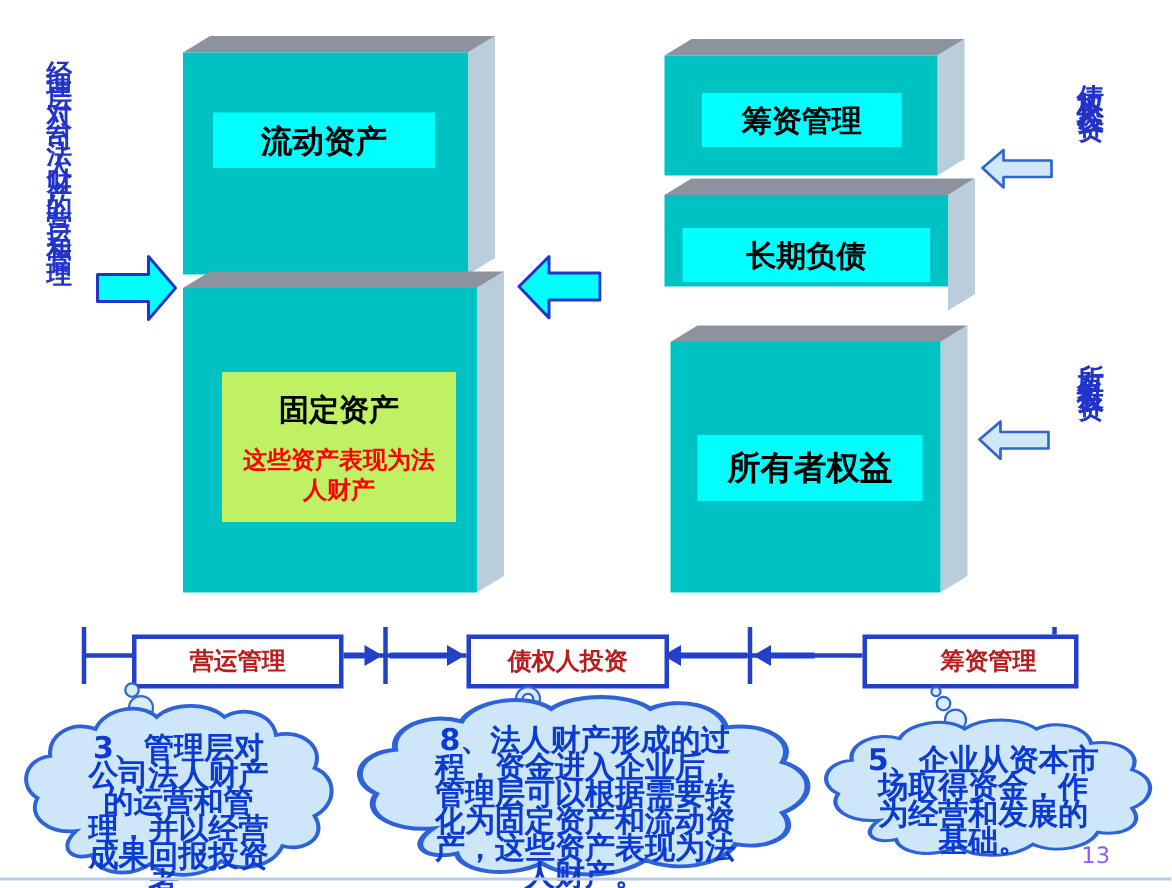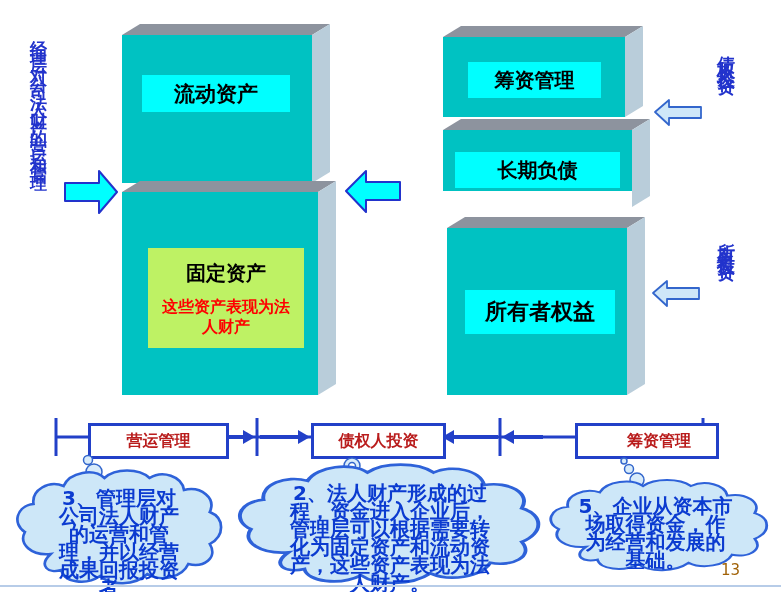--- a/index.html
+++ b/index.html
@@ -23,21 +23,21 @@
   .vtext-right{font-size:18px;letter-spacing:5px;}
 
   .tl-box{position:absolute;background:#fff;border:3px solid #2240c8;display:flex;
     align-items:center;justify-content:center;color:#b91c1c;font-weight:bold;font-size:16px;}
 
   .cloud-text{position:absolute;color:#0b3bd0;font-weight:bold;font-size:20px;
     line-height:18px;text-align:center;}
 
   .abs{position:absolute;}
   .footer-line{position:absolute;left:0;top:585px;width:781px;height:2px;background:#b7cce8;}
-  .page-num{position:absolute;top:561px;right:41px;color:#a16207;font-size:15px;}
+  .page-num{position:absolute;top:561px;right:41px;color:#8b5cf6;font-size:15px;}
 </style>
 </head>
 <body>
 
 <div id="slide">
 
   <div class="vtext vtext-left" style="left:28px;top:26px;">经理层对公司法人财产的营运和管理</div>
 
   <div class="vtext vtext-right" style="left:714px;top:42px;">债权人投资</div>
   <div class="vtext vtext-right" style="left:714px;top:228px;">所有者投资</div>
@@ -144,19 +144,19 @@
     <use href="#cloudP" fill="#cde7f8" stroke="#2e62d9" stroke-width="2.5" vector-effect="non-scaling-stroke"></use>
   </svg>
   <svg class="abs" style="left:232px;top:462px;" width="315" height="126" viewBox="0 0 200 120" preserveAspectRatio="none">
     <use href="#cloudP" fill="#cde7f8" stroke="#2e62d9" stroke-width="2.5" vector-effect="non-scaling-stroke"></use>
   </svg>
   <svg class="abs" style="left:545px;top:478px;" width="228" height="96" viewBox="0 0 200 120" preserveAspectRatio="none">
     <use href="#cloudP" fill="#cde7f8" stroke="#2e62d9" stroke-width="2.5" vector-effect="non-scaling-stroke"></use>
   </svg>
 
   <div class="cloud-text" style="left:58px;top:489px;width:122px;">3、管理层对公司法人财产的运营和管理，并以经营成果回报投资者。</div>
-  <div class="cloud-text" style="left:290px;top:484px;width:200px;">2、法人财产形成的过程，资金进入企业后，管理层可以根据需要转化为固定资产和流动资产，这些资产表现为法人财产。</div>
+  <div class="cloud-text" style="left:290px;top:484px;width:200px;">8、法人财产形成的过程，资金进入企业后，管理层可以根据需要转化为固定资产和流动资产，这些资产表现为法人财产。</div>
   <div class="cloud-text" style="left:578px;top:497px;width:155px;">5、企业从资本市场取得资金，作为经营和发展的基础。</div>
 
   <div class="footer-line"></div>
   <div class="page-num">13</div>
 
 </div>
 
 </body></html>

